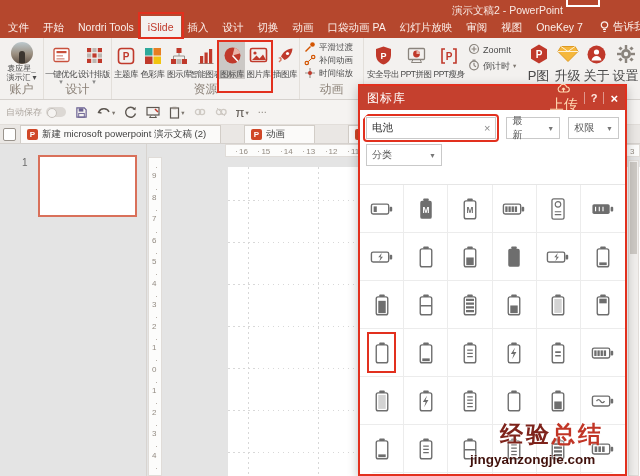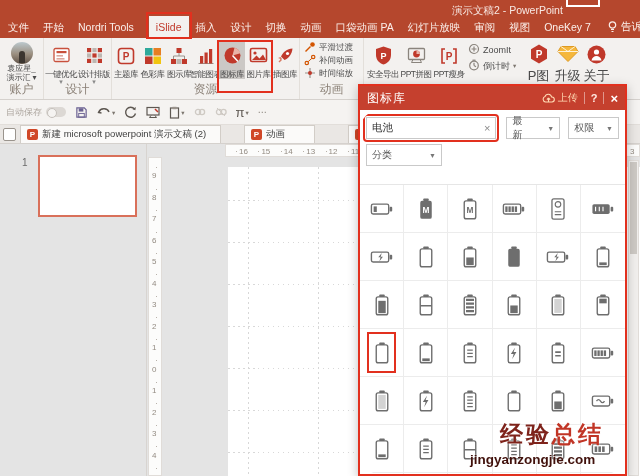--- a/index.html
+++ b/index.html
@@ -5,21 +5,21 @@
   html,body{margin:0;padding:0;background:#999;}
   #app{position:relative;width:640px;height:476px;overflow:hidden;background:#fef9c3;
        font-family:"Liberation Sans","DejaVu Sans",sans-serif;text-decoration:underline;-webkit-font-smoothing:antialiased;}
   #app *{box-sizing:border-box;}
 
   
   #titlebar{position:absolute;left:0;top:0;width:640px;height:38px;background:#B5472D;}
   #window-title{position:absolute;left:452px;top:4px;font-size:10.5px;color:#F8E9E4;white-space:nowrap;}
   #menu-row{position:absolute;left:0px;bottom:0;height:22px;display:flex;align-items:stretch;padding-left:1px;}
   .menu-tab{position:relative;color:#FBEFEA;font-size:10.5px;line-height:22px;padding:0 7px;white-space:nowrap;cursor:default;}
-  .menu-tab.selected{background:#F3F1EF;color:#C0392B;margin-left:8px;}
+  .menu-tab.selected{background:#F3F1EF;color:#C0392B;}
   .menu-tab.annotated::after{content:"";position:absolute;left:-3px;right:-3px;top:-4px;bottom:-1px;
       border:2.5px solid #E2301E;pointer-events:none;z-index:60;}
   #tellme{display:flex;align-items:center;gap:4px;color:#FBEFEA;font-size:10.5px;margin-left:10px;white-space:nowrap;}
   #corner-box{position:absolute;left:566px;top:0;width:34px;height:7px;border:2px solid #fff;border-top:none;}
 
   
   #ribbon{position:absolute;left:0;top:38px;width:640px;height:62px;background:#F3F1EF;
           border-bottom:1px solid #D5D1CD;display:flex;}
   .rgroup{position:relative;border-right:1px solid #E3DFDA;padding-top:3px;flex:none;}
   .rgroup-label{position:absolute;bottom:1px;left:0;width:100%;text-align:center;font-size:12px;color:#8B8177;white-space:nowrap;}
@@ -101,21 +101,21 @@
   #slides-panel{position:absolute;left:0;top:144px;width:147px;bottom:0;background:#E4E4E4;border-right:1px solid #D8D4D0;}
   #slide-num{position:absolute;left:22px;top:13px;font-size:10px;color:#6b6b6b;}
   #slide-thumb{position:absolute;left:38px;top:11px;width:99px;height:62px;background:#fff;border:2px solid #D9705A;}
 
   
   #islide-panel{position:absolute;left:358px;top:84px;width:269px;height:392px;z-index:20;
       border:2px solid #E2301E;background:#fff;box-shadow:0 3px 10px rgba(0,0,0,.25);}
   #panel-header{height:24px;background:#C5402E;display:flex;align-items:center;padding:0 7px;color:#fff;}
   #panel-title{font-size:12px;letter-spacing:1px;}
   #panel-header .spacer{flex:1;}
-  #panel-upload{display:flex;align-items:center;gap:3px;font-size:10px;color:#FFD9B3;}
+  #panel-upload{display:flex;align-items:center;gap:3px;font-size:14px;color:#FFD9B3;flex-direction:column;}
   .ph-sep{width:1px;height:12px;background:rgba(255,255,255,.45);margin:0 6px;}
   #panel-help{font-size:11px;font-weight:bold;color:#FFE9E2;}
   #panel-close{font-size:13px;font-weight:bold;color:#fff;line-height:13px;}
   #panel-body{position:relative;background:#fff;height:calc(100% - 24px);overflow:hidden;border-radius:20px;}
   #filter-row{display:flex;align-items:center;margin:7px 6px 0 6px;}
   #search-box{position:relative;width:131px;height:22px;border:1px solid #C9C9C9;display:flex;align-items:center;padding:0 5px;}
   #search-box::after{content:"";position:absolute;left:-4px;top:-4px;right:-4px;bottom:-4px;border:2px solid #E2301E;border-radius:4px;pointer-events:none;z-index:5;}
   #search-value{flex:1;font-size:10.5px;color:#333;}
   #search-clear{font-size:11px;color:#8a8a8a;}
   .dropdown{height:22px;border:1px solid #C9C9C9;display:flex;align-items:center;justify-content:space-between;
@@ -399,20 +399,39 @@
         </div>
         <div class="rt-btn">
           <div class="bicon">
             <svg width="21" height="21" viewBox="0 0 21 21">
               <circle cx="10.5" cy="10.5" r="9" fill="#C0392B"></circle>
               <circle cx="10.5" cy="8" r="2.6" fill="#fff"></circle>
               <path d="M5.5 16.5c.6-3 2.6-4.5 5-4.5s4.4 1.5 5 4.5" fill="#fff"></path>
             </svg>
           </div>
           <div class="blabel">关于</div>
+        </div>
+        <div class="rt-btn">
+          <div class="bicon">
+            <svg width="20" height="20" viewBox="0 0 20 20">
+              <g fill="#8a847d">
+                <rect x="8.8" y="1" width="2.4" height="4"></rect>
+                <rect x="8.8" y="15" width="2.4" height="4"></rect>
+                <rect x="1" y="8.8" width="4" height="2.4"></rect>
+                <rect x="15" y="8.8" width="4" height="2.4"></rect>
+                <rect x="3" y="3" width="3" height="3" transform="rotate(45 4.5 4.5)"></rect>
+                <rect x="14" y="3" width="3" height="3" transform="rotate(45 15.5 4.5)"></rect>
+                <rect x="3" y="14" width="3" height="3" transform="rotate(45 4.5 15.5)"></rect>
+                <rect x="14" y="14" width="3" height="3" transform="rotate(45 15.5 15.5)"></rect>
+              </g>
+              <circle cx="10" cy="10" r="5" fill="#8a847d"></circle>
+              <circle cx="10" cy="10" r="2.2" fill="#F3F1EF"></circle>
+            </svg>
+          </div>
+          <div class="blabel">设置</div>
         </div>
       </div>
   </div>
   <div id="ann-iconlib" style="left: 216.75px; top: 40px; width: 56.5px; height: 53px;"></div>
 
   <div id="qat">
     <div id="autosave">
       <span>自动保存</span>
       <span class="toggle-pill"></span>
     </div>

